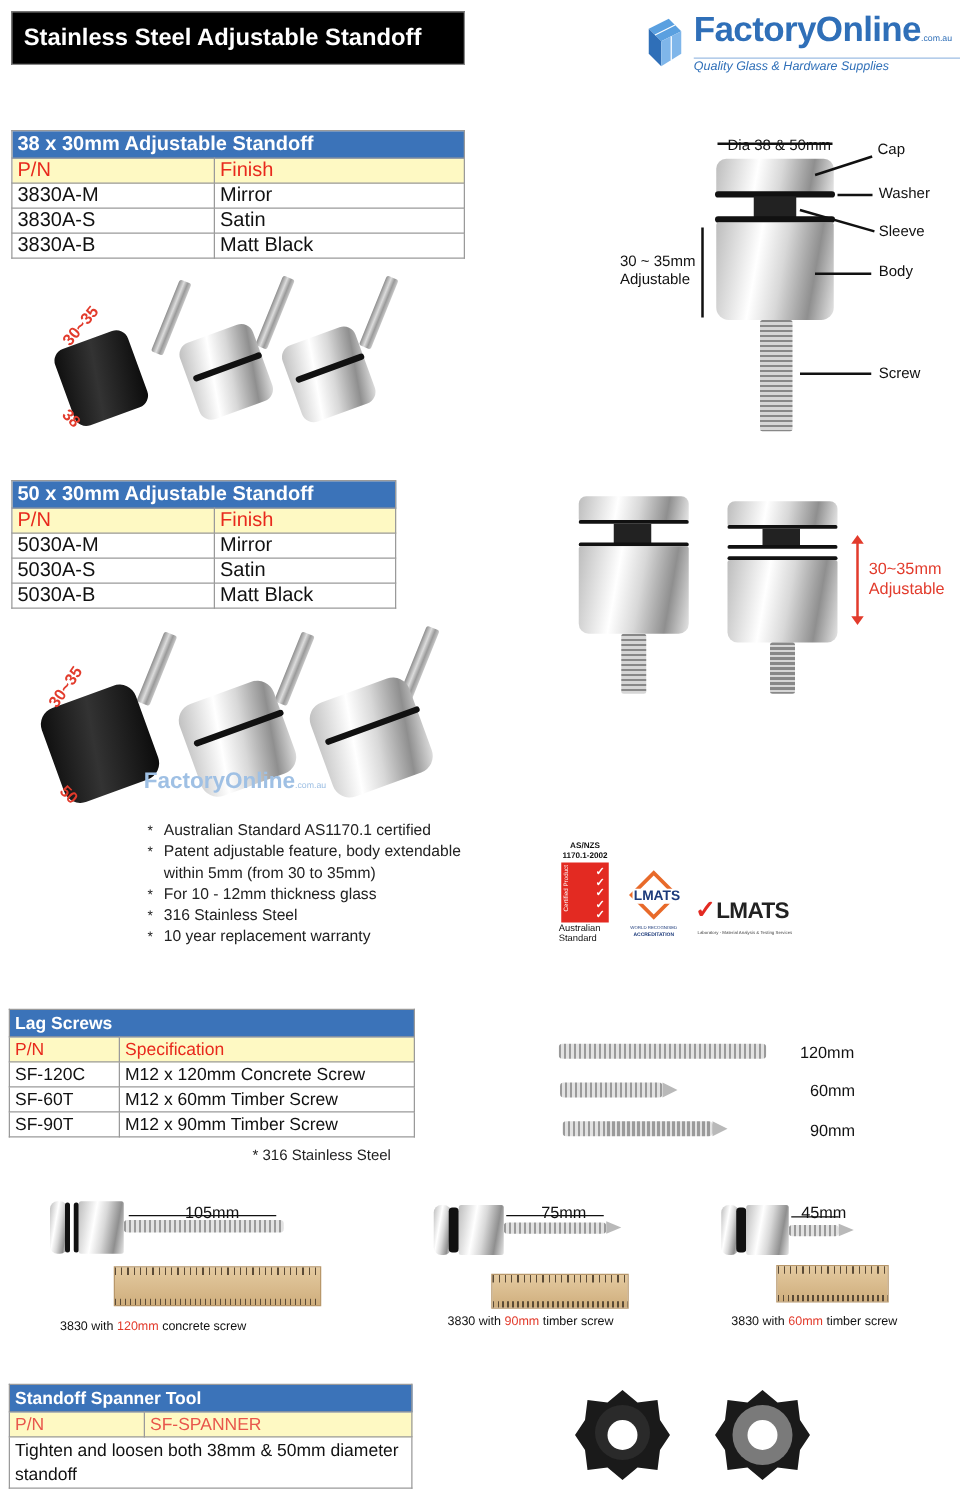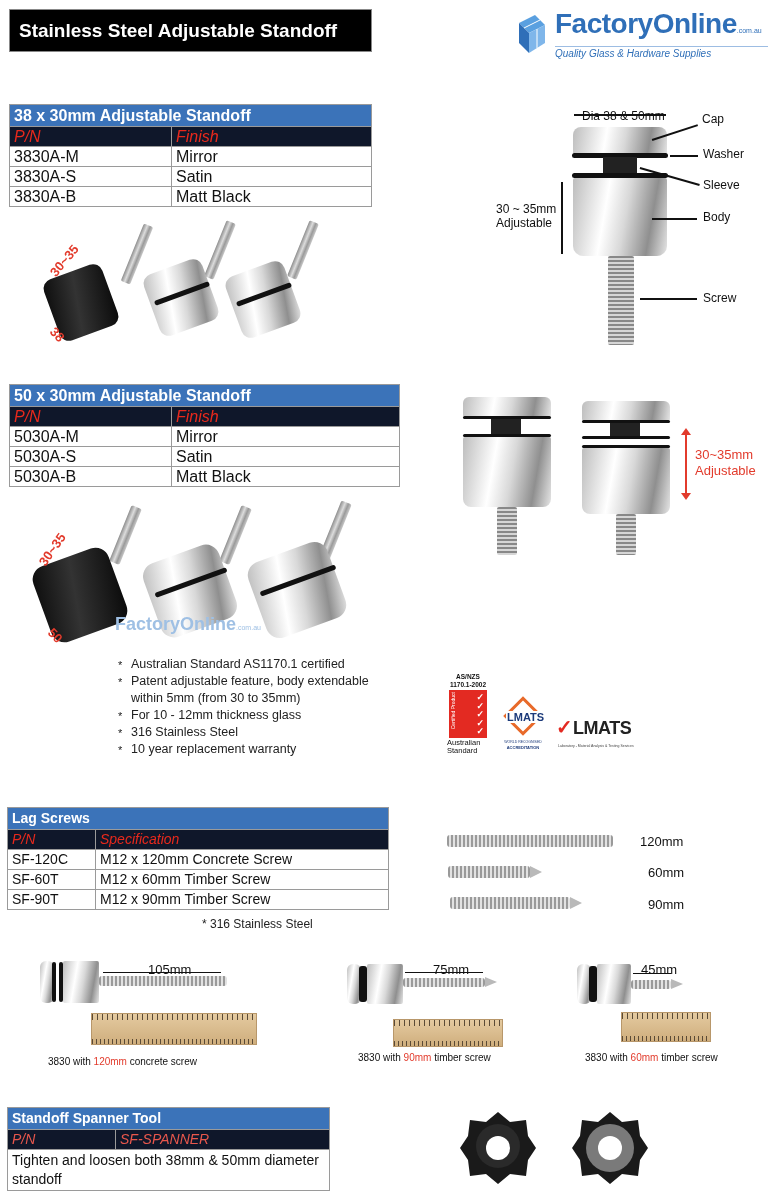--- a/index.html
+++ b/index.html
@@ -14,21 +14,21 @@
   .logo-mark { position: absolute; left: 2px; top: 5px; width: 30px; height: 42px; }
   .logo-name { position: absolute; left: 40px; top: 0px; font-size: 28px; font-weight: bold; color: #2f6fb8; letter-spacing: -0.5px; }
   .logo-name small { font-size: 7px; font-weight: normal; color: #2f6fb8; letter-spacing: 0; }
   .logo-line { position: absolute; left: 40px; top: 38px; width: 213px; height: 1px; background: #9dbde3; }
   .logo-tag { position: absolute; left: 40px; top: 40px; font-size: 10px; font-style: italic; color: #2f6fb8; }
 
   
   table.spec { position: absolute; border-collapse: collapse; font-size: 16px; }
   table.spec td { border: 1px solid #9a9a9a; padding: 0 4px; height: 20px; line-height: 19px; white-space: nowrap; }
   table.spec .hdr td { background: #3b73b9; color: #fff; font-weight: bold; font-size: 16px; height: 22px; }
-  table.spec .sub td { background: #0f172a; color: #e8291c; font-style: italic; }
+  table.spec .sub td { background: #fef9c3; color: #e8291c; }
   table.spec .sub.soft td { color: #e8574c; }
   table.spec .row td { background: #fff; color: #111; }
 
   
   .photo { position: absolute; }
   .stub { position: absolute; background: linear-gradient(90deg,#8e8e8e,#dcdcdc 40%,#9a9a9a 70%,#c8c8c8); border-radius: 2px; }
   .cyl { position: absolute; border-radius: 10px; }
   .cyl.black { background: linear-gradient(100deg,#0d0d0d,#333 45%,#0a0a0a); }
   .cyl.chrome { background: linear-gradient(100deg,#bdbdbd,#ffffff 35%,#d8d8d8 55%,#8f8f8f 80%,#e6e6e6); }
   .ring { position: absolute; background: #111; border-radius: 3px; }
@@ -148,21 +148,21 @@
   <div class="diag-line" style="left:190px; top:70px; width:28px;"></div>
   <div class="diag-lbl" style="left:223px; top:62px;">Washer</div>
   <div class="diag-line" style="left:160px; top:82px; width:62px; transform:rotate(16deg);"></div>
   <div class="diag-lbl" style="left:223px; top:93px;">Sleeve</div>
   <div class="diag-line" style="left:172px; top:133px; width:45px;"></div>
   <div class="diag-lbl" style="left:223px; top:125px;">Body</div>
   <div class="diag-line" style="left:160px; top:213px; width:57px;"></div>
   <div class="diag-lbl" style="left:223px; top:206px;">Screw</div>
 </div>
 
-<table class="spec" style="left:9px; top:384px; width:391px;">
+<table class="spec" style="left:9px; top:384px; width:308px;">
   <tbody>
       <tr class="hdr">
         <td colspan="2">50 x 30mm Adjustable Standoff</td>
       </tr>
   <tr class="sub">
         <td style="width:162px">P/N</td>
         <td>Finish</td>
       </tr>
   <tr class="row">
         <td>5030A-M</td>
@@ -236,21 +236,21 @@
   <div class="txt">LMATS</div>
   <div class="sub1">WORLD RECOGNISED</div>
   <div class="sub2">ACCREDITATION</div>
 </div>
 <div class="abs lmats">
   <div class="check">✓</div>
   <div class="name">LMATS</div>
   <div class="tag">Laboratory - Material Analysis &amp; Testing Services</div>
 </div>
 
-<table class="spec" style="left:7px; top:807px; width:382px; font-size:14px;">
+<table class="spec" style="left:7px; top:807px; width:325px; font-size:14px;">
   <tbody>
       <tr class="hdr">
         <td colspan="2" style="font-size:14px;">Lag Screws</td>
       </tr>
   <tr class="sub">
         <td style="width:88px">P/N</td>
         <td>Specification</td>
       </tr>
   <tr class="row">
         <td>SF-120C</td>

